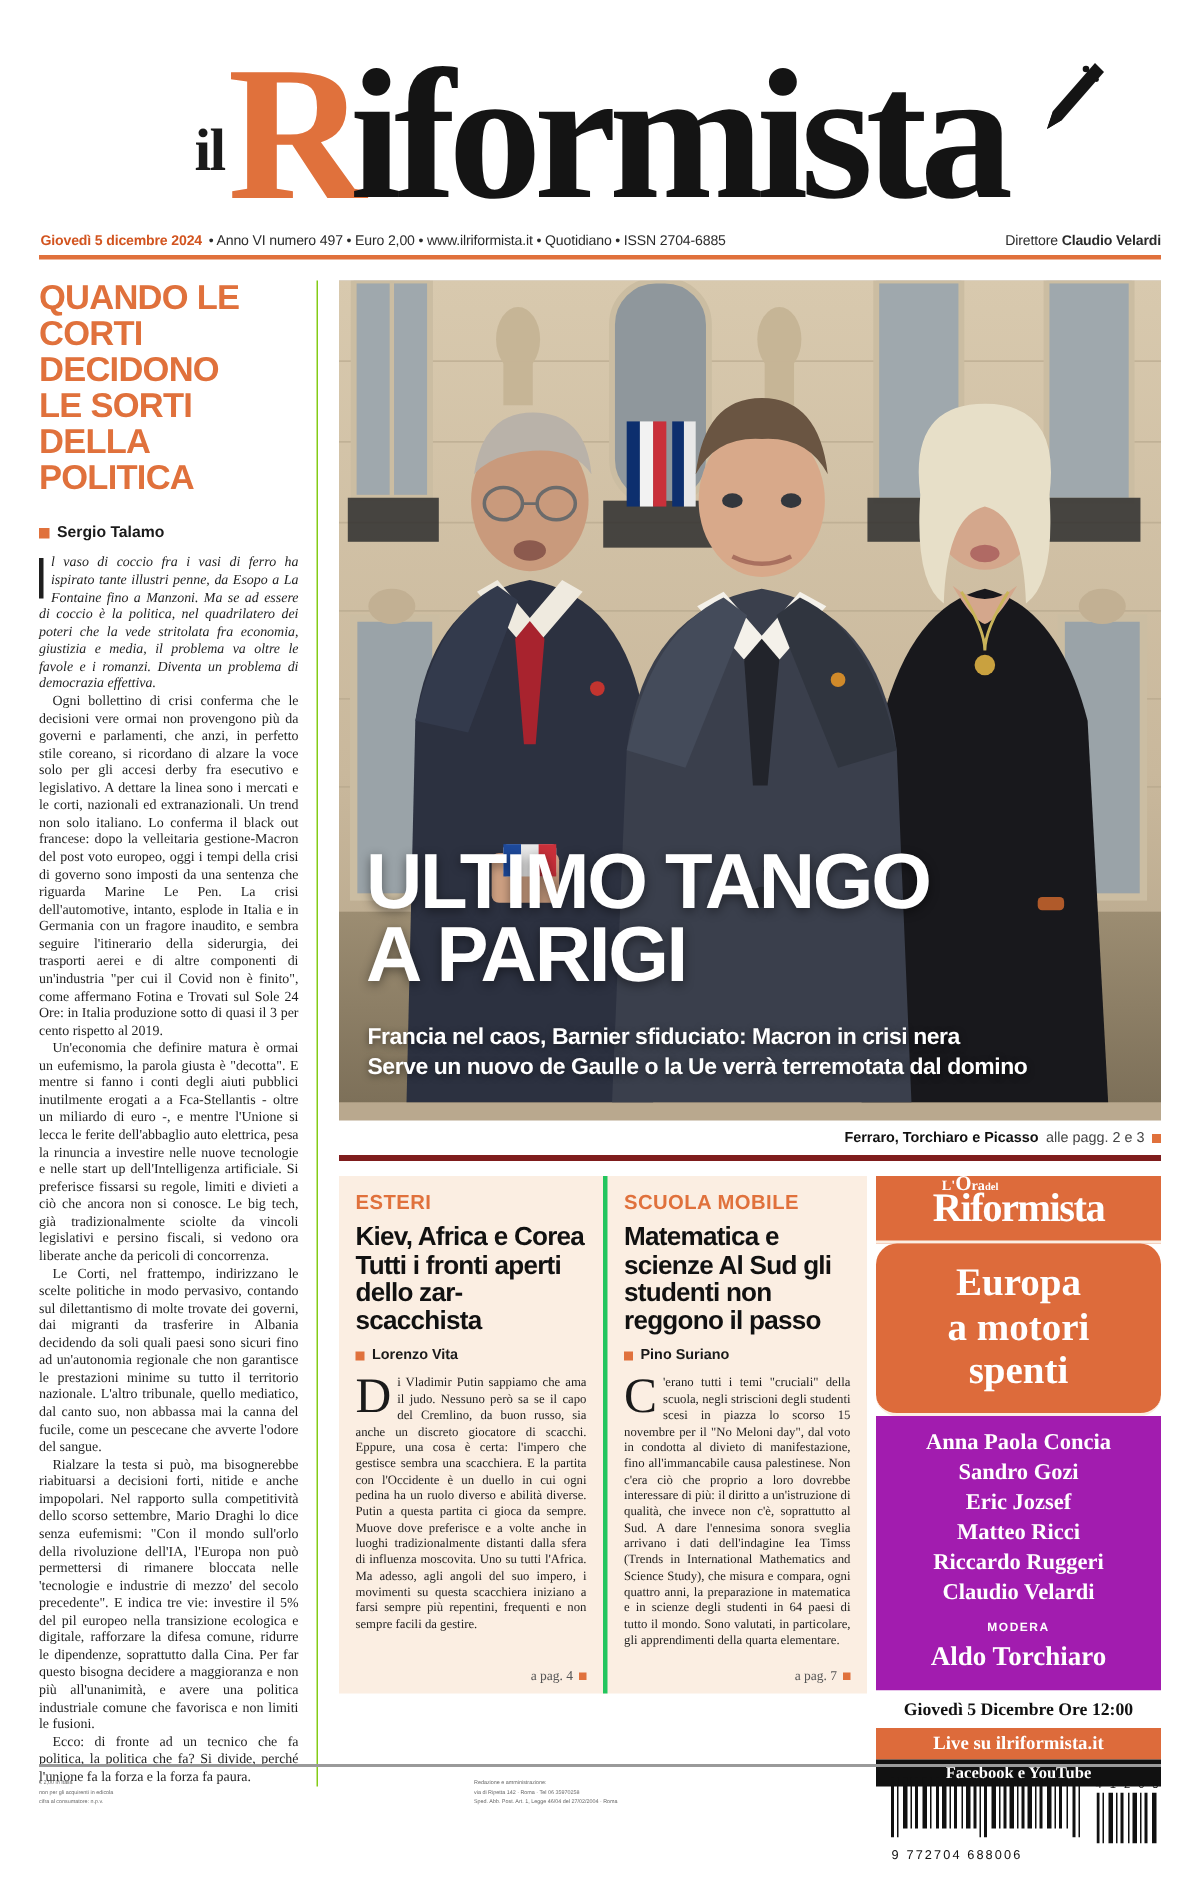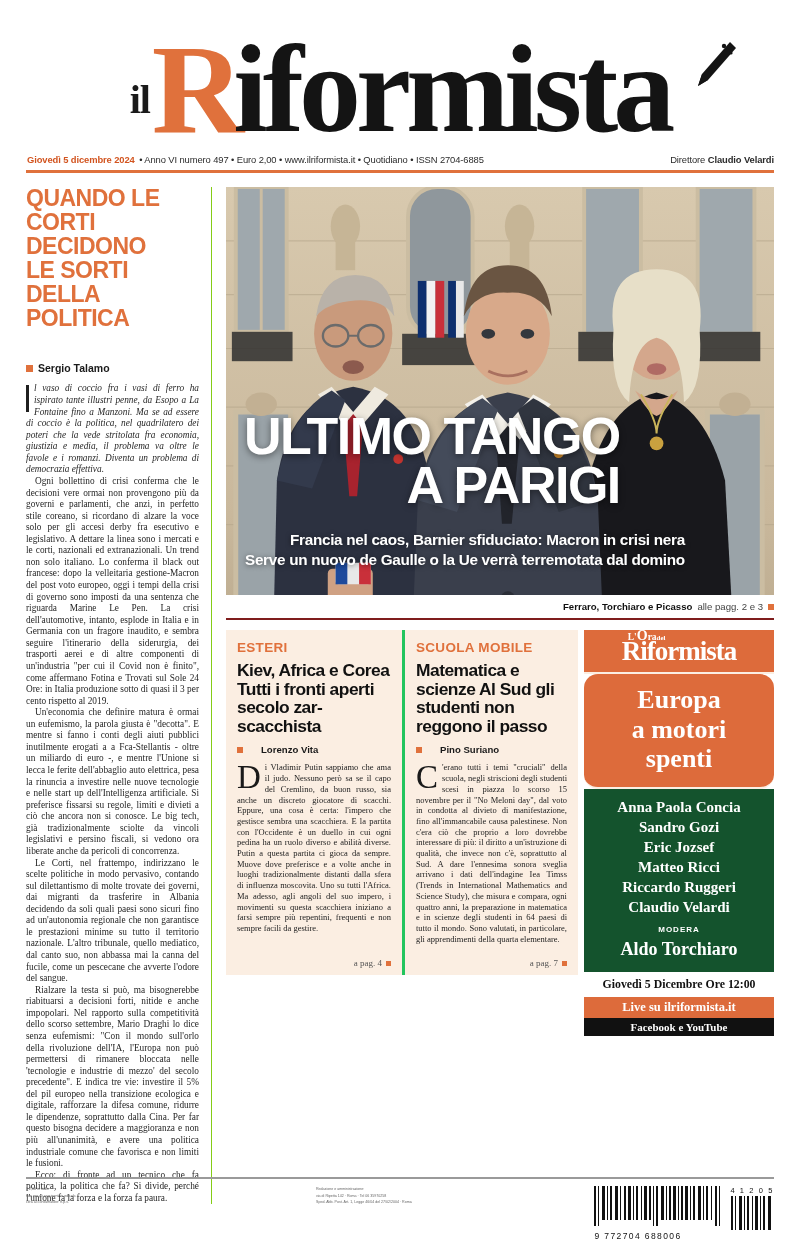--- a/index.html
+++ b/index.html
@@ -43,71 +43,71 @@
   .body-wrap { display:flex; padding:0 26px; margin-top:14px; gap:0; }
   .col-left { width:186px; padding-right:12px; border-right:1px solid #84cc16; }
   .col-right { flex:1; padding-left:14px; }
 
   
   .op-title {
     font-family:"Liberation Sans", sans-serif; font-weight:700;
     font-size:23px; line-height:1.04; color:#e0713c;
     letter-spacing:-0.5px; text-transform:uppercase;
   }
-  .byline { display:flex; align-items:center; gap:5px; margin-top:32px; }
+  .byline { display:flex; align-items:center; gap:5px; margin-top:19px; }
   .bullet-sq { width:7px; height:7px; background:#e0713c; display:inline-block; }
   .byline-name { font-size:10.5px; font-weight:700; color:#1a1a1a; }
   .op-body {
     font-family:"Liberation Serif", serif; font-size:9.3px; line-height:1.245;
     text-align:justify; color:#1f1f1f; margin-top:9px; hyphens:auto;
   }
   .op-body p { text-indent:9px; }
   .op-body p.first { text-indent:0;font-style:italic; }
   .dropcap-bar {
     float:left; width:3px; height:27px; background:#1f1f1f;
     margin:2px 5px 0 0;
   }
 
   
-  .hero { position:relative; width:100%; height:408px; overflow:hidden; background:#b9a88e;text-align:right; }
+  .hero { position:relative; width:100%; height:560px; overflow:hidden; background:#b9a88e; }
   .hero-photo { position:absolute; inset:0; }
   .hero-headline {
     position:absolute; left:18px; bottom:86px; color:#fff;
     font-weight:700; font-size:52px; line-height:0.93;
     letter-spacing:-1.5px; text-shadow:0 2px 7px rgba(0,0,0,.45);
   }
   .hero-sub {
     position:absolute; left:19px; bottom:26px; color:#fff;
     font-weight:700; font-size:15.3px; line-height:1.26;
     letter-spacing:-0.3px; text-shadow:0 1px 5px rgba(0,0,0,.5);
   }
   .credit-row {
     display:flex; align-items:center; justify-content:flex-end; gap:5px;
     margin-top:6px; font-size:9.6px; color:#444;
-    border-bottom:2px solid #7f1d1d; padding-bottom:6px;
+    border-bottom:4px solid #7f1d1d; padding-bottom:6px;
   }
   .credit-row b { color:#111; }
   .credit-sq { width:6px; height:6px; background:#e0713c; display:inline-block; }
 
   
   .cards { display:flex; margin-top:10px; gap:0; height:345px; }
   .card {
     background:#fbeee2; padding:10px 11px 8px 11px; position:relative;
   }
   .card.c1 { width:176px; }
   .card.c2 { width:176px; border-left:3px solid #22c55e; }
   .kicker {
     color:#e0713c; font-weight:700; font-size:13.5px; letter-spacing:0.3px;
     text-transform:uppercase;
   }
   .card-title {
     font-weight:700; font-size:17.4px; line-height:1.07; color:#111;
     margin-top:6px; letter-spacing:-0.5px;
   }
-  .card-byline { display:flex; align-items:center; gap:18px; margin-top:9px; }
+  .card-byline { display:flex; align-items:center; gap:5px; margin-top:9px; }
   .card-byline .bullet-sq { width:6px; height:6px; }
   .card-byline-name { font-size:9.6px; font-weight:700; color:#1a1a1a; }
   .card-body {
     font-family:"Liberation Serif", serif; font-size:8.5px; line-height:1.26;
     text-align:justify; color:#222; margin-top:7px; hyphens:auto;
   }
   .dropcap {
     float:left; font-family:"Liberation Serif", serif; font-size:33px;
     line-height:0.84; font-weight:400; margin:2px 4px -2px 0; color:#1a1a1a;
   }
@@ -136,21 +136,21 @@
   .promo-ora .bigO { font-size:14px; }
   .promo-ora .small { font-size:7px; }
   .promo-title {
     background:#dd6b3b; color:#fff; text-align:center;
     font-family:"Liberation Serif", serif; font-weight:700;
     font-size:26px; line-height:1.14; padding:11px 6px 13px 6px;
     border-bottom:2px solid #fbeee2;
     border-radius:14px;
   }
   .promo-names {
-    background:#14532d; color:#fff; text-align:center;
+    background:#a21caf; color:#fff; text-align:center;
     font-family:"Liberation Serif", serif; font-weight:700;
     font-size:15px; line-height:1.33; padding:9px 4px 10px 4px; flex:1;
   }
   .promo-modera {
     font-family:"Liberation Sans", sans-serif; font-weight:700;
     font-size:8px; letter-spacing:1px; margin:7px 0 3px 0;
   }
   .promo-moderator { font-size:18px; }
   .promo-when {
     text-align:center; font-family:"Liberation Serif", serif; font-weight:700;
@@ -372,21 +372,21 @@
       <div class="credit-row">
         <b>Ferraro, Torchiaro e Picasso</b>
         <span>alle pagg. 2 e 3</span>
         <span class="credit-sq"></span>
       </div>
 
       <div class="cards">
 
         <div class="card c1">
           <div class="kicker">ESTERI</div>
-          <div class="card-title">Kiev, Africa e Corea Tutti i fronti aperti secolo zar-scacchista</div>
+          <div class="card-title">Kiev, Africa e Corea Tutti i fronti aperti dello zar-scacchista</div>
           <div class="card-byline">
             <span class="bullet-sq"></span>
             <span class="card-byline-name">Lorenzo Vita</span>
           </div>
           <div class="card-body">
             <span class="dropcap">D</span><span>i Vladimir Putin sappiamo che ama il judo. Nessuno però sa se il capo del Cremlino, da buon russo, sia anche un discreto giocatore di scacchi. Eppure, una cosa è certa: l'impero che gestisce sembra una scacchiera. E la partita con l'Occidente è un duello in cui ogni pedina ha un ruolo diverso e abilità diverse. Putin a questa partita ci gioca da sempre. Muove dove preferisce e a volte anche in luoghi tradizionalmente distanti dalla sfera di influenza moscovita. Uno su tutti l'Africa. Ma adesso, agli angoli del suo impero, i movimenti su questa scacchiera iniziano a farsi sempre più repentini, frequenti e non sempre facili da gestire.</span>
           </div>
           <div class="card-foot">
             <span>a pag. 4</span>
             <span class="sq"></span>

